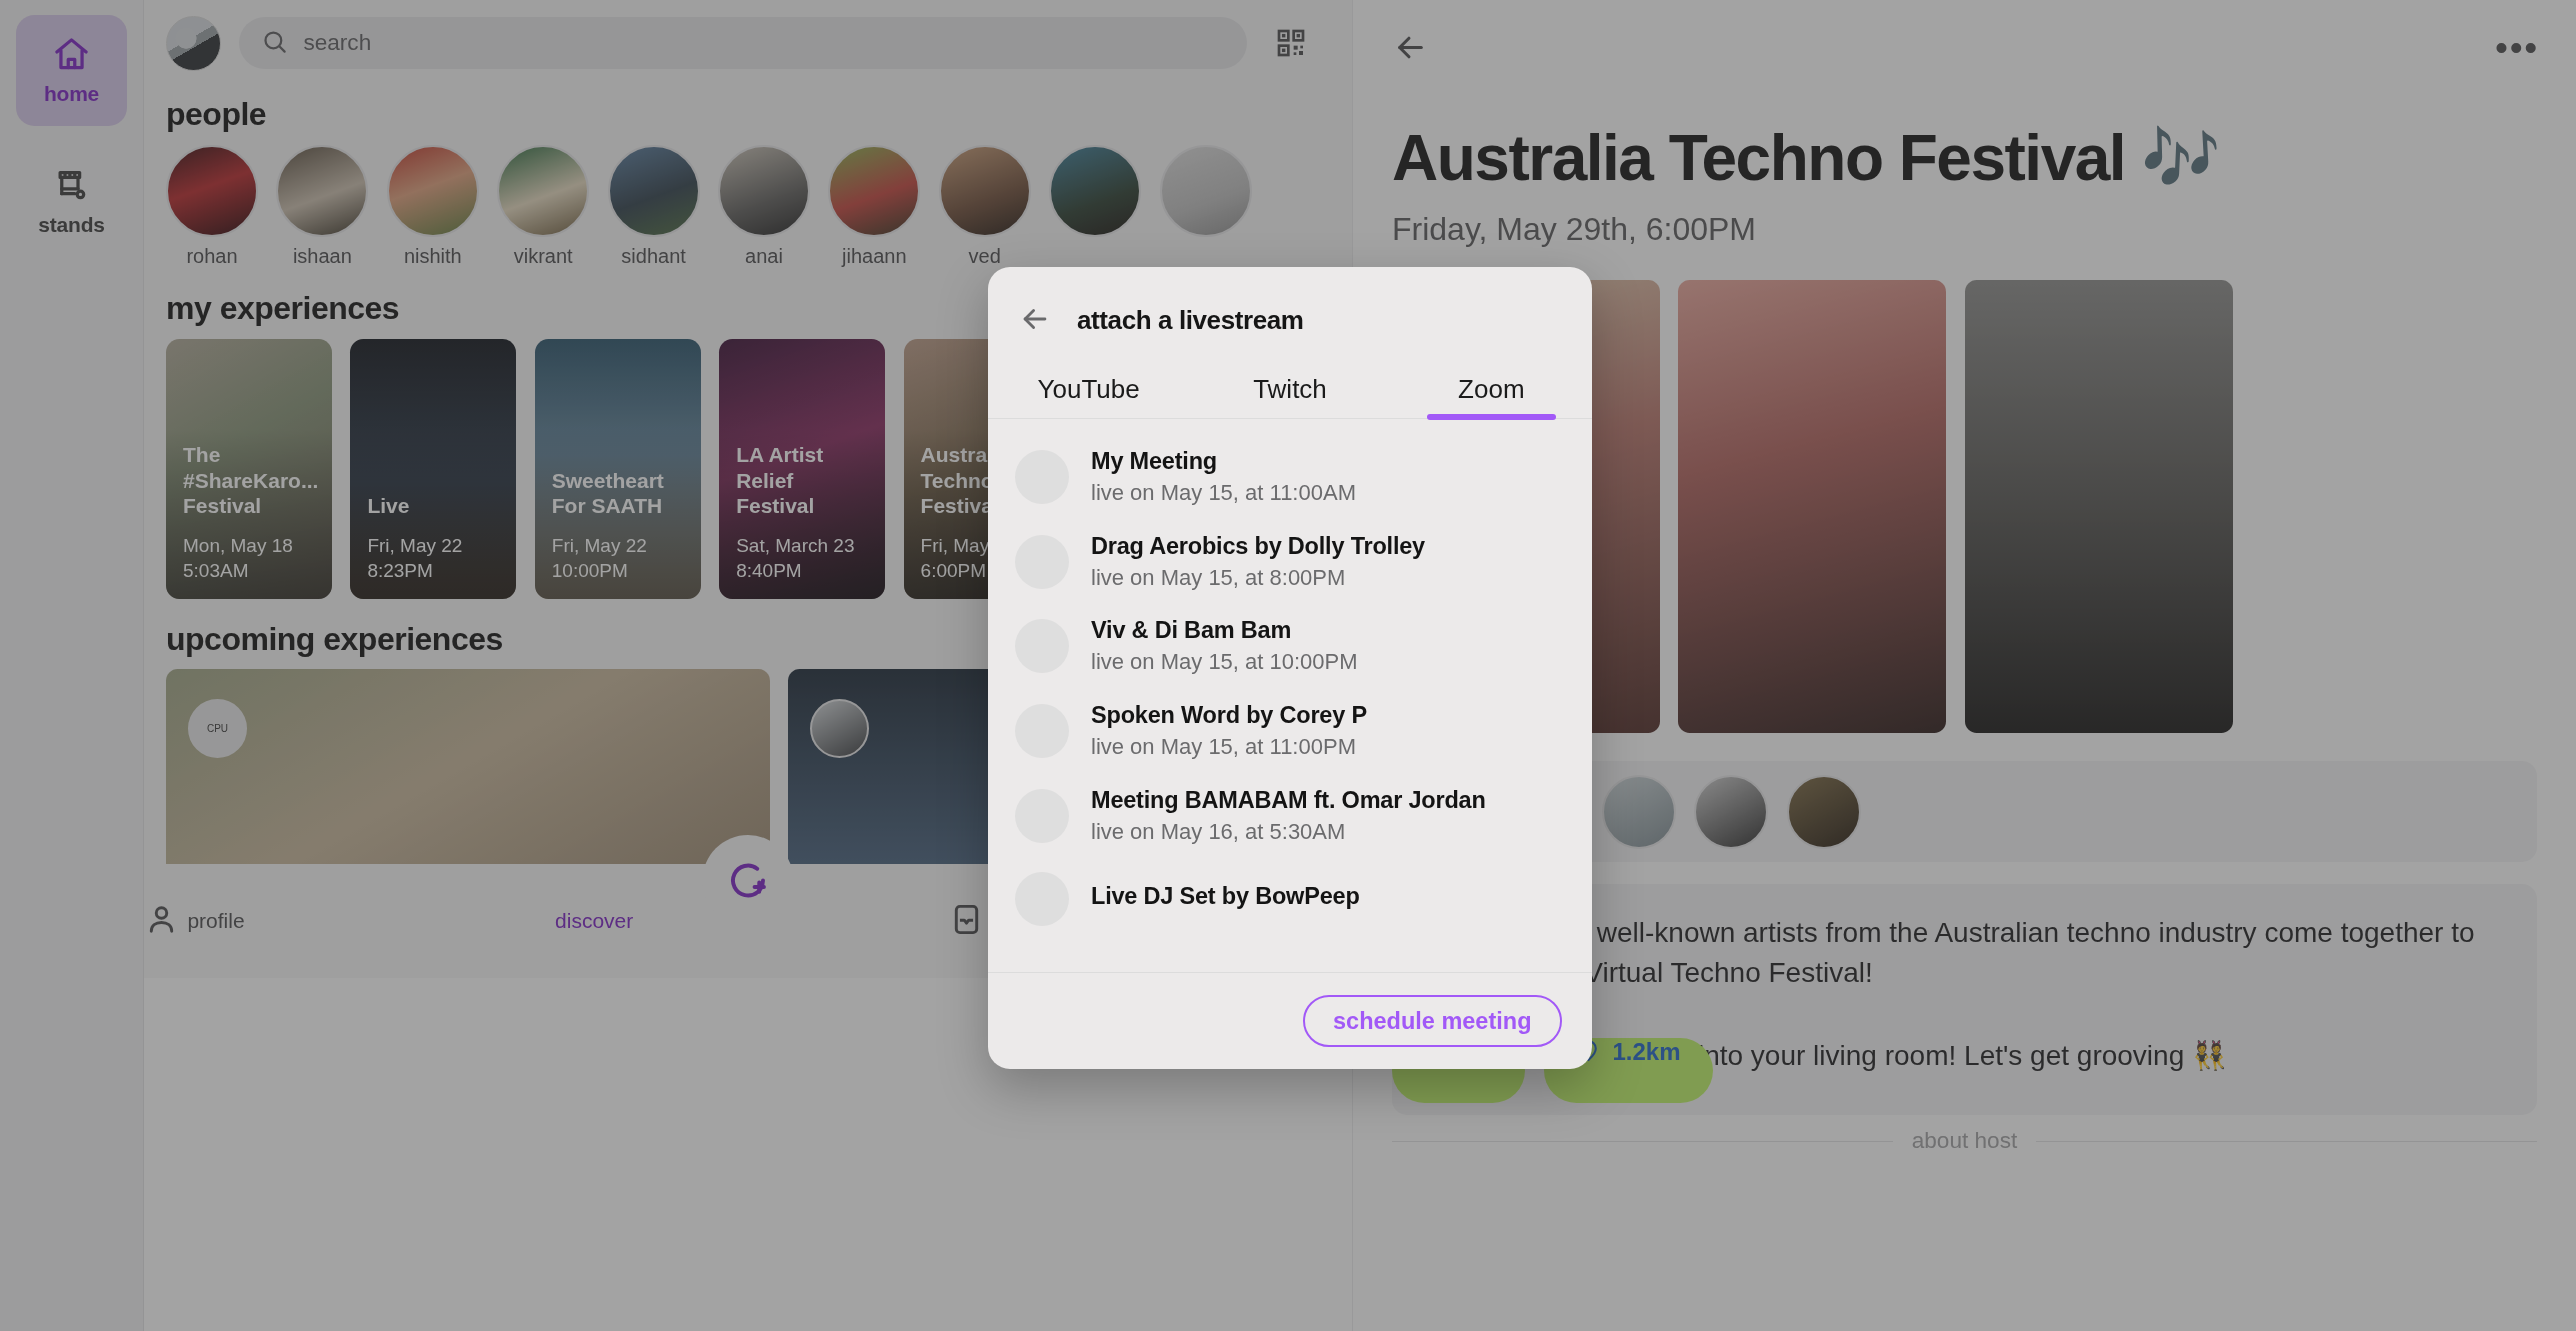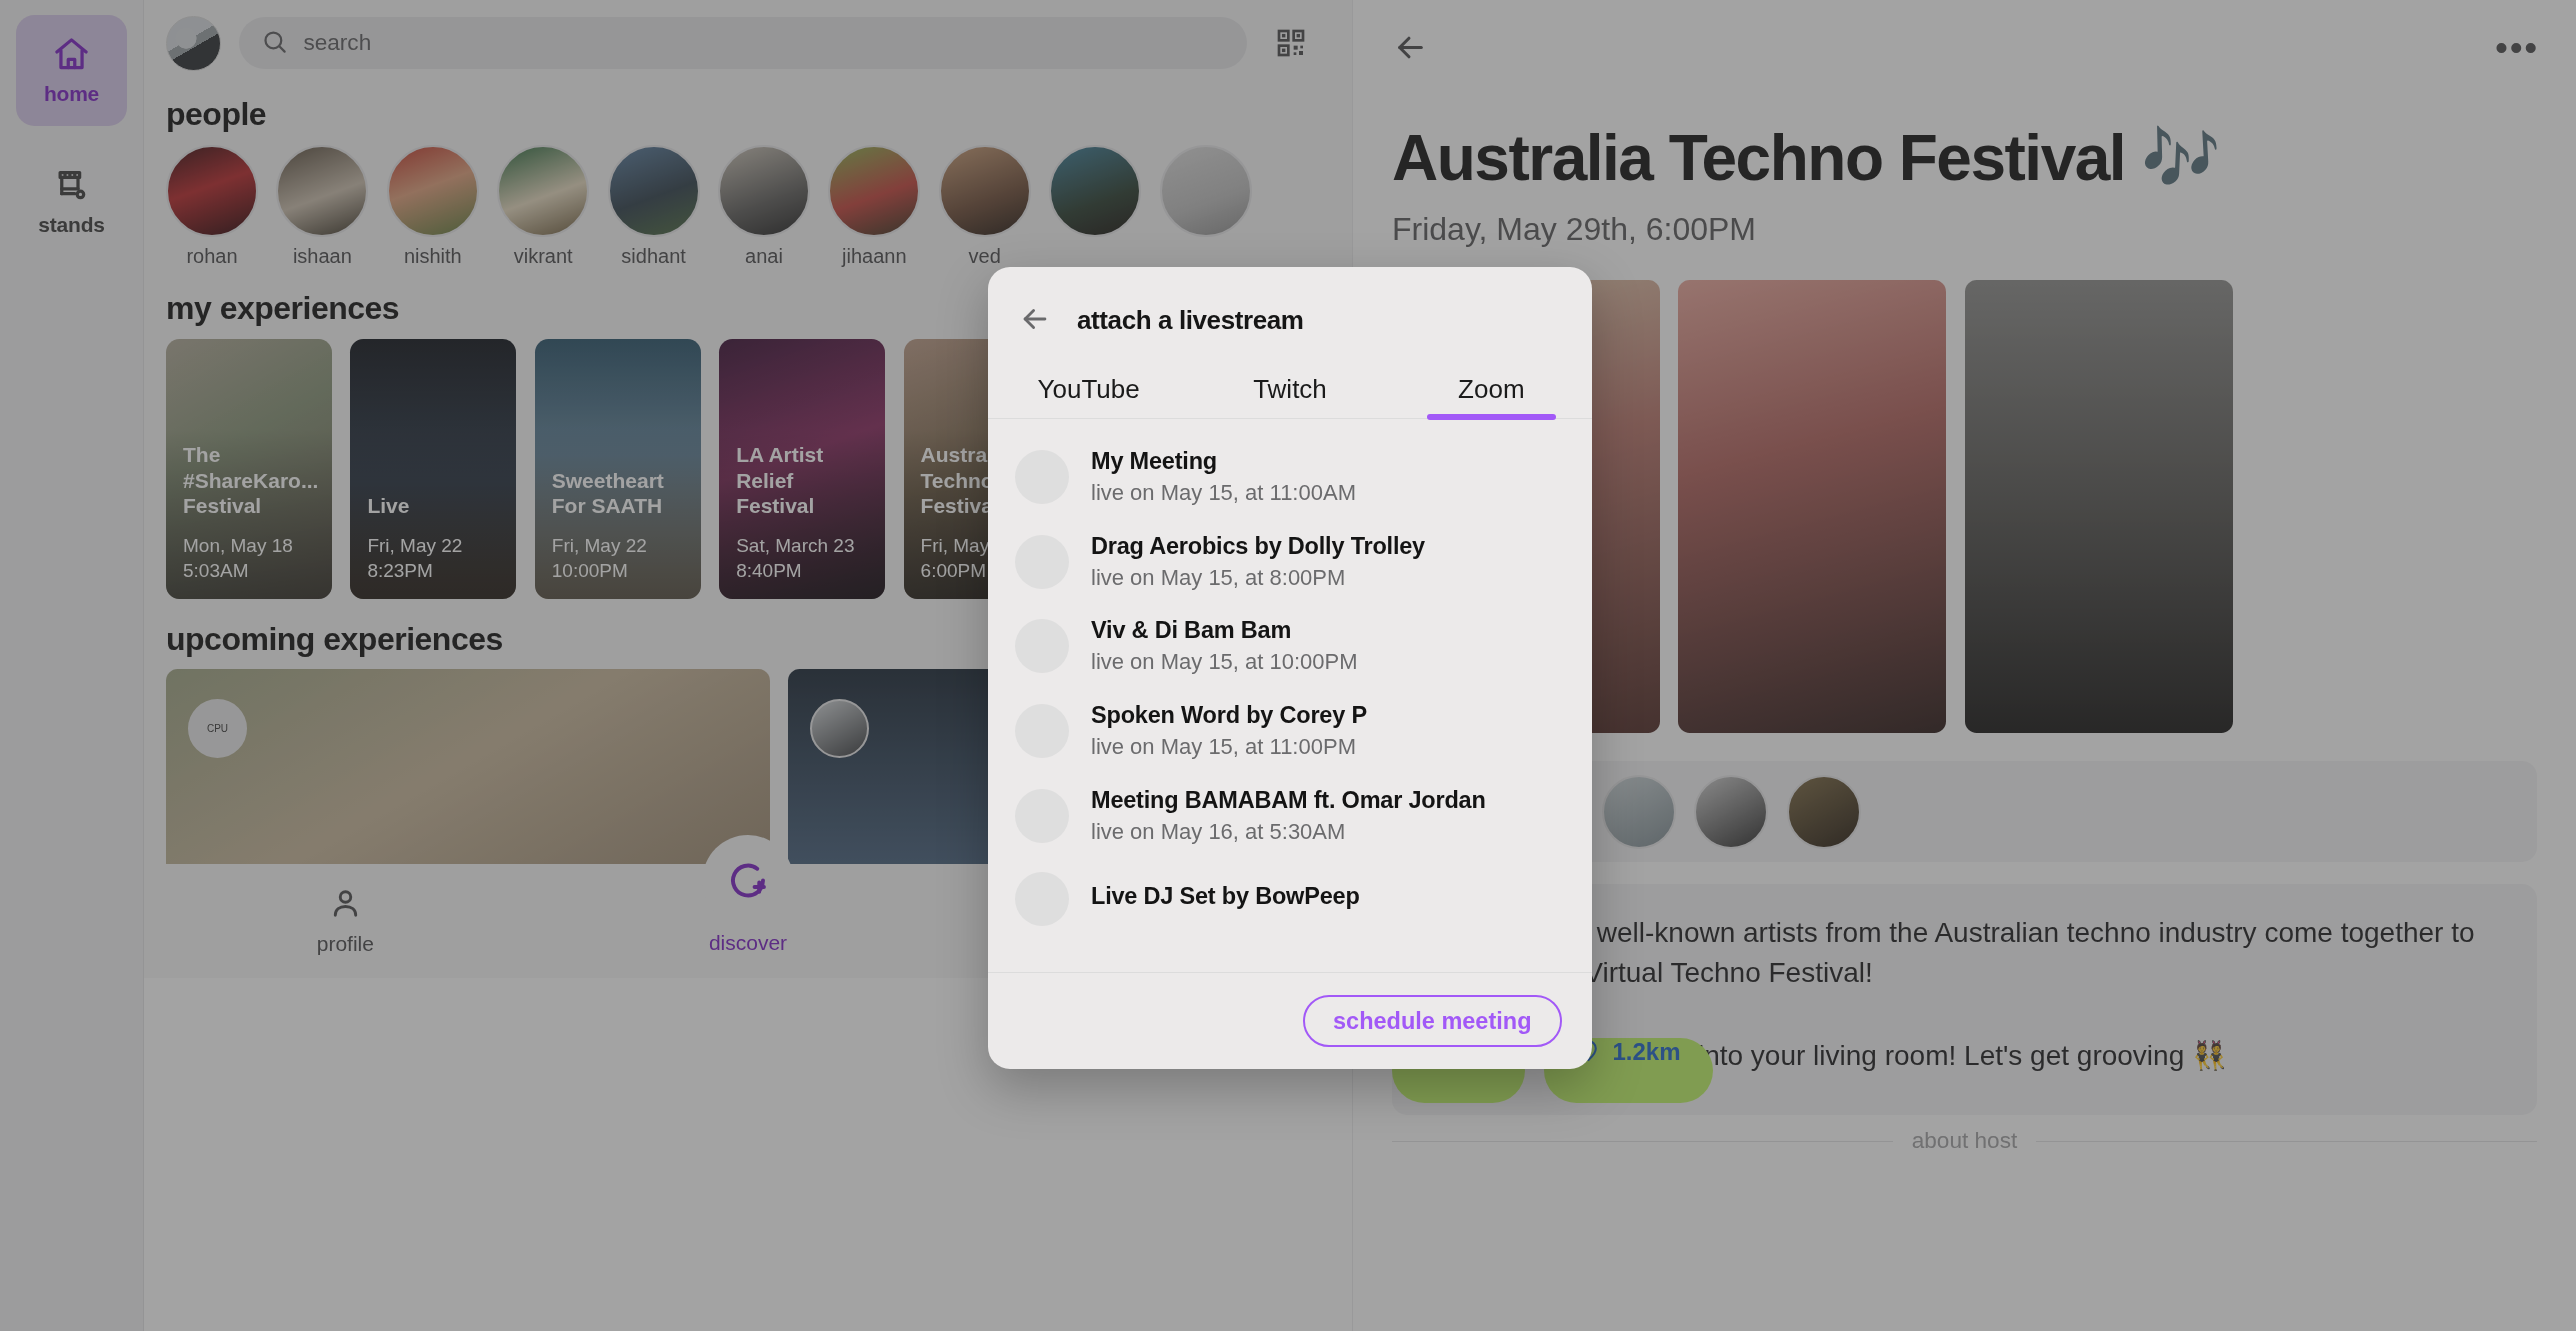--- a/index.html
+++ b/index.html
@@ -113,21 +113,21 @@
     display: flex; align-items: center; justify-content: center;
     font-size: 10px; color: #333; overflow: hidden;
   }
 
   
   .tabbar {
     position: absolute; left: 0; right: 0; bottom: 0; height: 114px;
     background: #f7f7f8;
     display: flex; align-items: center;
   }
-  .tab { flex: 1 1 0; display: flex; flex-direction: column; align-items: center; gap: 8.4px; cursor: pointer;}
+  .tab { flex: 1 1 0; display: flex; align-items: center; gap: 8.4px; cursor: pointer;}
   .tab-lbl { font-size: 21px; color: #4a4a4c; }
   .tab.on .tab-lbl { color: #7b21c4; }
   .fab {
     position: absolute; left: 50%; transform: translateX(-50%);
     bottom: 52px;
     width: 91px; height: 91px; border-radius: 50%;
     background: #f7f7f8;
     display: flex; align-items: center; justify-content: center;
     cursor: pointer;
   }

